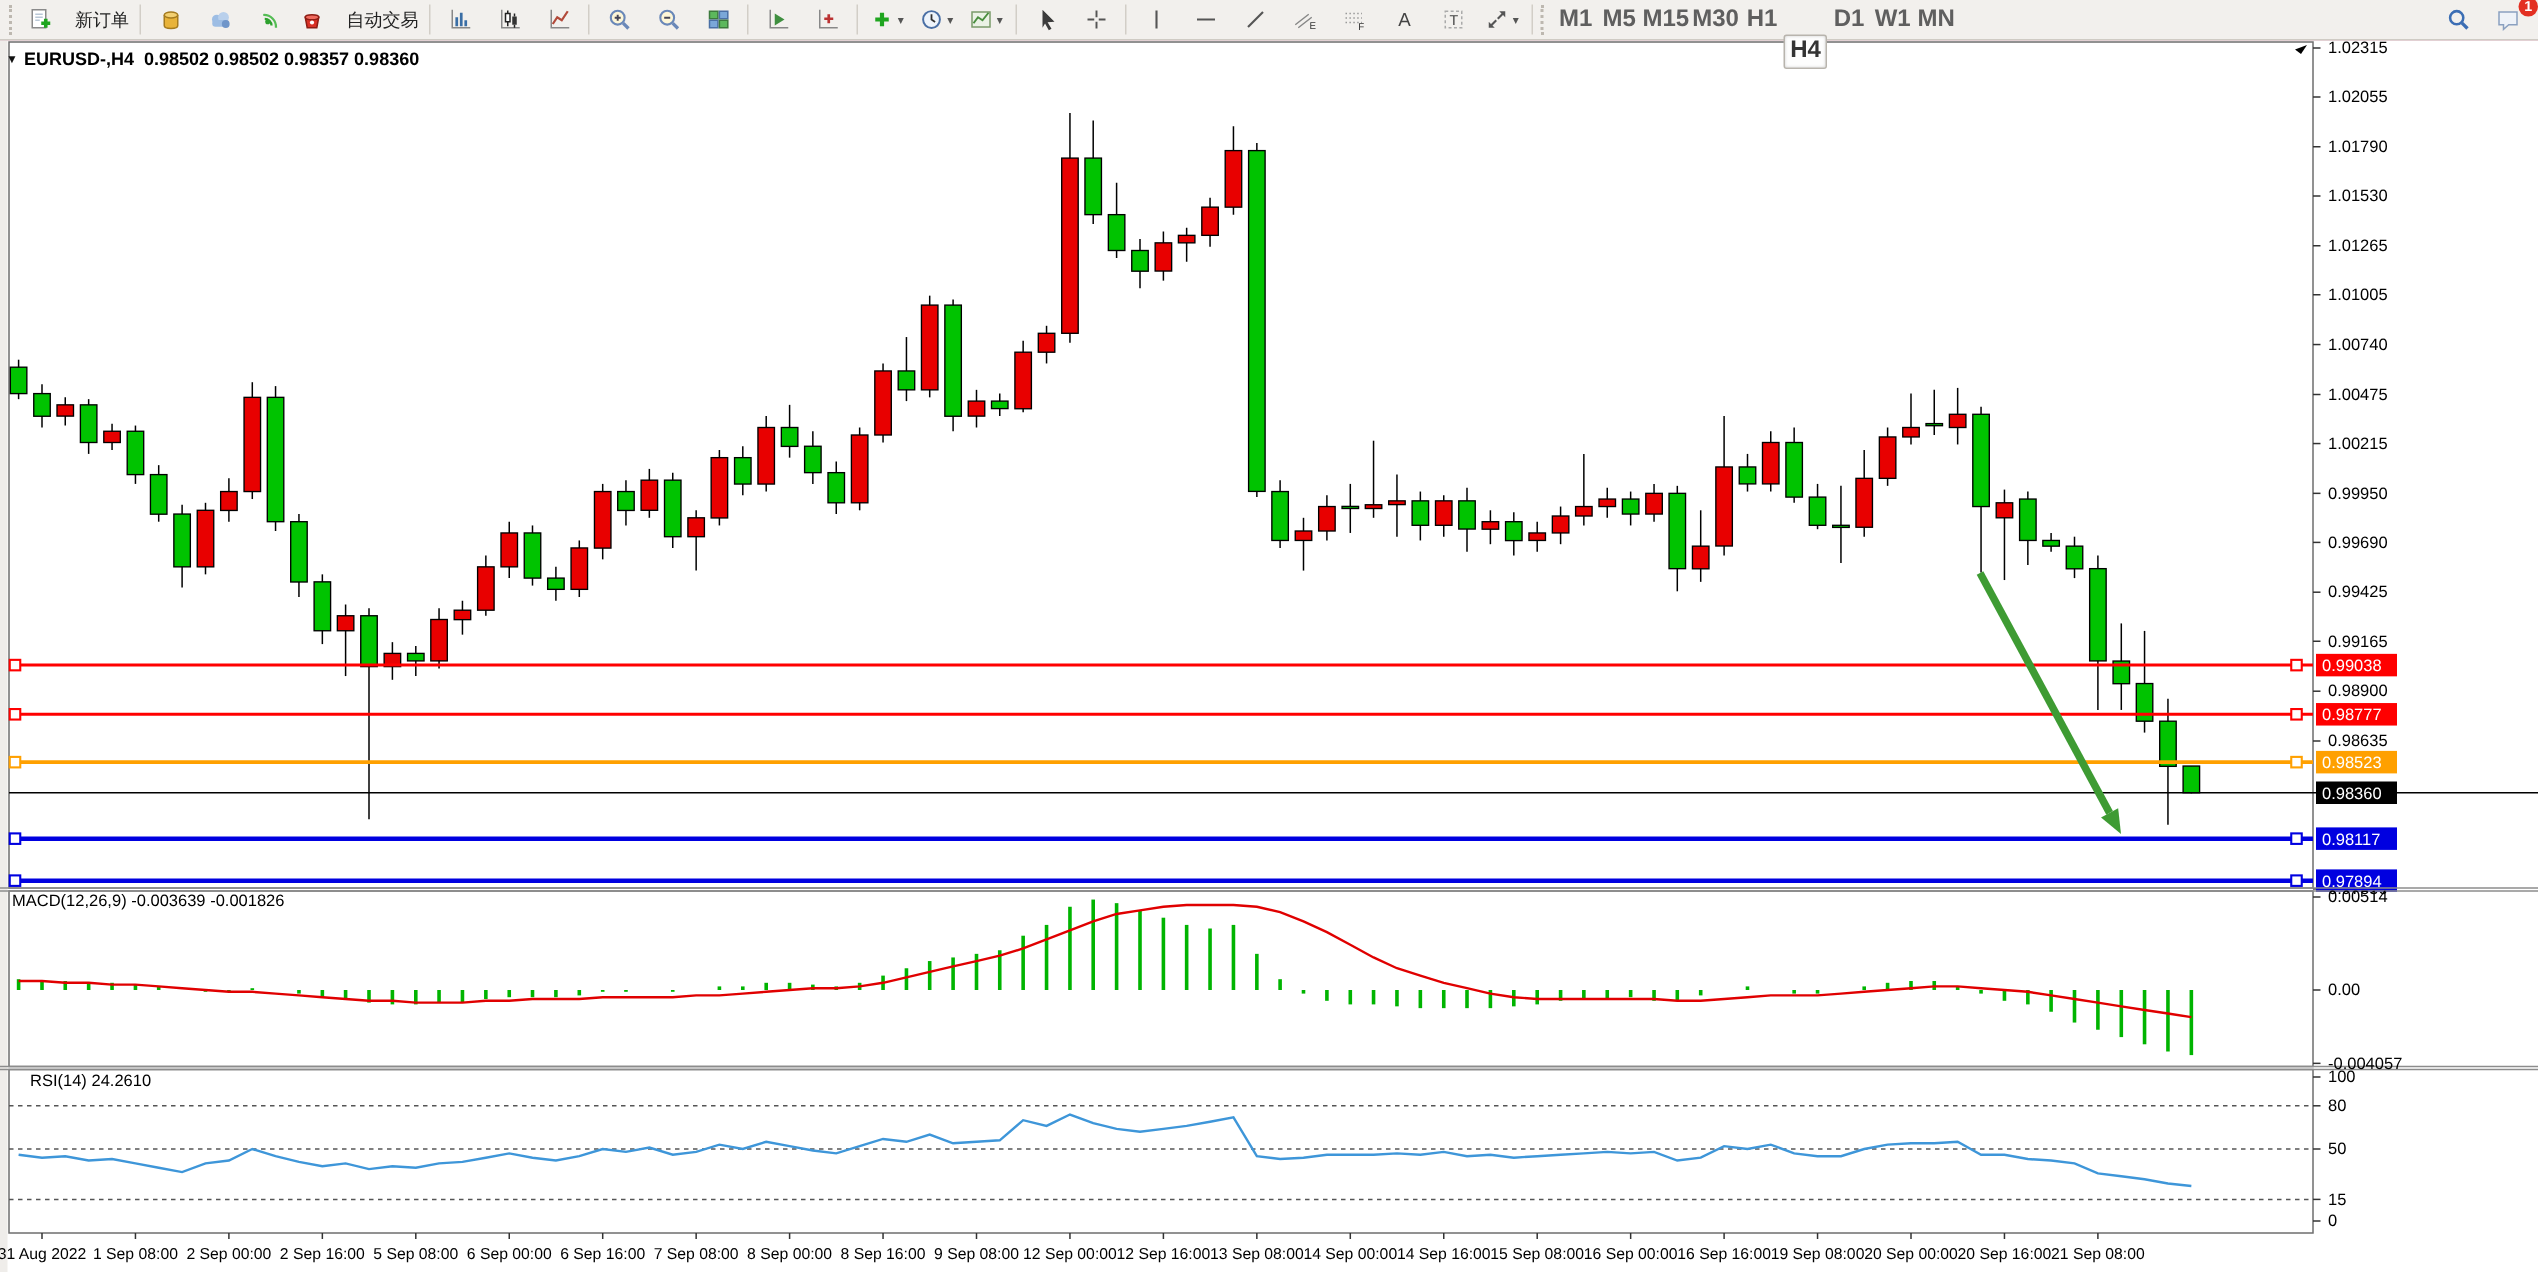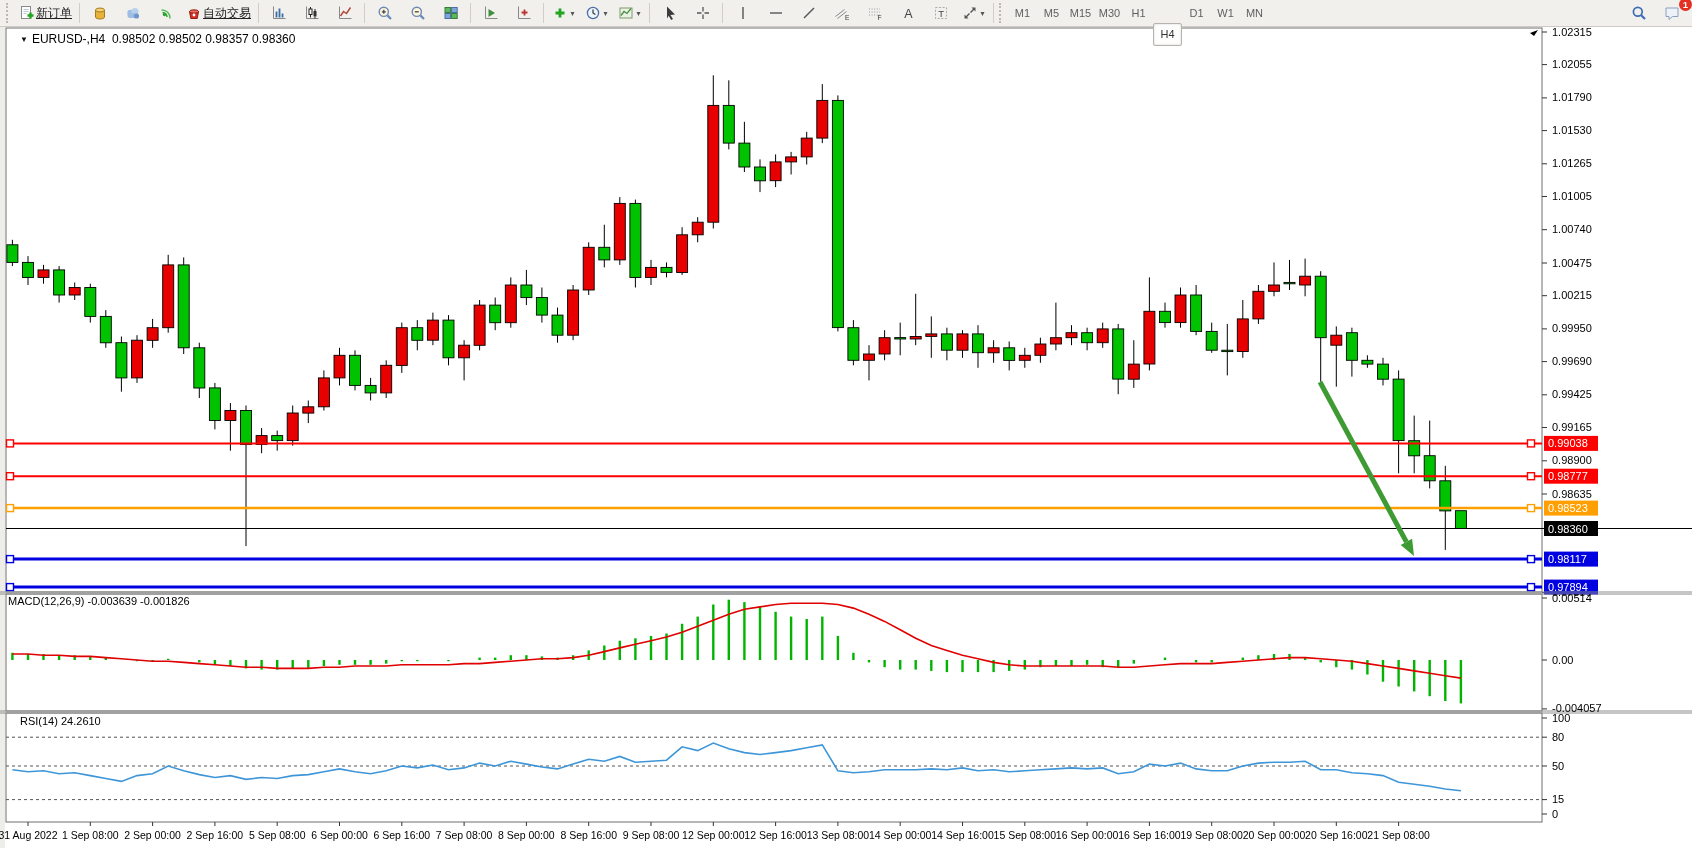--- a/index.html
+++ b/index.html
@@ -2,38 +2,38 @@
 <html><head>
 <meta charset="utf-8">
 <style>
   html,body{margin:0;padding:0;background:#e8e8e8;font-family:"Liberation Sans",sans-serif;}
   #app{position:relative;width:1692px;height:848px;background:#fff;overflow:hidden;}
   
   #toolbar{position:absolute;left:0;top:0;width:1692px;height:27px;background:#f2f0ed;
     border-bottom:1px solid #cfcbc4;display:flex;align-items:center;padding:0 4px;box-sizing:border-box;z-index:5;}
   .tb-btn{height:23px;min-width:25px;display:flex;align-items:center;justify-content:center;
     padding:0 3px;border:1px solid transparent;border-radius:2px;cursor:default;color:#333;}
-  .tb-btn .lab{font-size:12px;margin-left:1px;color:#222;white-space:nowrap;text-decoration:underline;}
+  .tb-btn .lab{font-size:12px;margin-left:15px;color:#222;white-space:nowrap;}
   .tb-btn .dd{font-size:8px;color:#555;margin-left:2px;}
   .tb-btn svg{display:block;}
   .tb-sep{width:1px;height:20px;background:#d2cec7;margin:0 3px;}
   .tb-drag{width:5px;height:20px;margin:0 2px;border-left:2px dotted #bdb8b0;}
   .tf-btn{height:21px;min-width:27px;display:flex;align-items:center;justify-content:center;
-    font-size:11px;font-weight:normal;color:#5f5f5f;border:1px solid transparent;border-radius:2px;}
+    font-size:16px;font-weight:bold;color:#5f5f5f;border:1px solid transparent;border-radius:2px;}
   .tf-btn.active{background:#fdfdfd;border:1px solid #b8b4ad;color:#333;box-shadow:inset 0 0 2px #ccc;margin-top:42px;}
   #tb-right{margin-left:auto;display:flex;align-items:center;}
   #notif-wrap{position:relative;}
   #notif-badge{position:absolute;top:-4px;right:-5px;background:#e33022;color:#fff;font-size:9.5px;
     font-weight:bold;border-radius:50%;width:13px;height:13px;line-height:13px;text-align:center;}
   
   #chart-area{position:absolute;left:0;top:27px;width:1692px;height:821px;background:#ec4899;padding-left:16px;}
   #chart-svg-wrap{position:absolute;left:0;top:0;}
   svg text{font-family:"Liberation Sans",sans-serif;}
   .overlay{position:absolute;color:#000;white-space:nowrap;z-index:3;}
-  #symbol-title{left:20px;top:5px;font-size:12px;}
+  #symbol-title{left:4px;top:5px;font-size:12px;font-weight:bold;}
   #symbol-title .tri{font-size:8px;vertical-align:1px;margin-right:4px;color:#111;}
   #macd-label{left:8px;top:568px;font-size:11px;}
   #rsi-label{left:20px;top:688px;font-size:11px;}
 </style>
 </head>
 <body>
 
 <div id="app">
   <div id="toolbar">
       <div class="tb-drag"></div>

